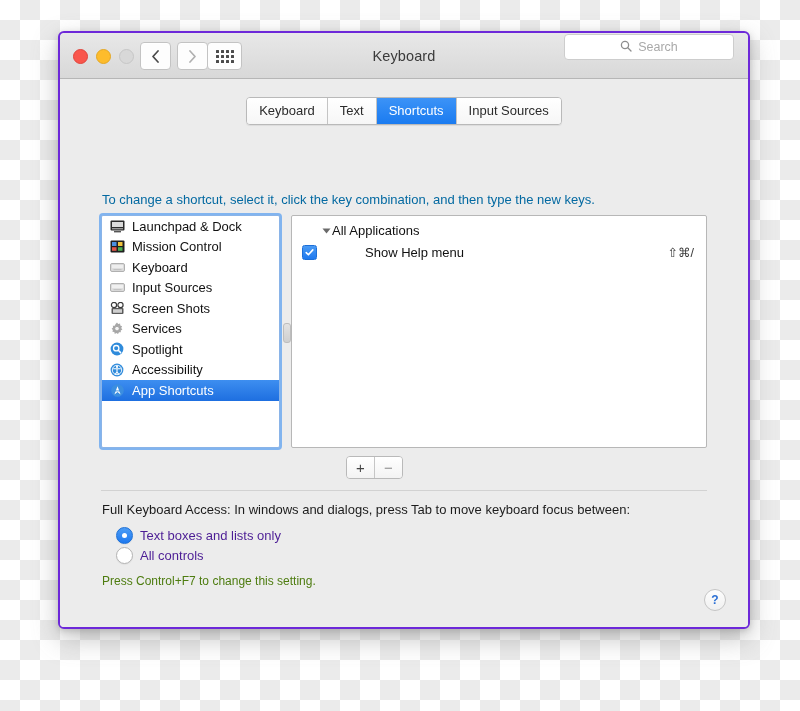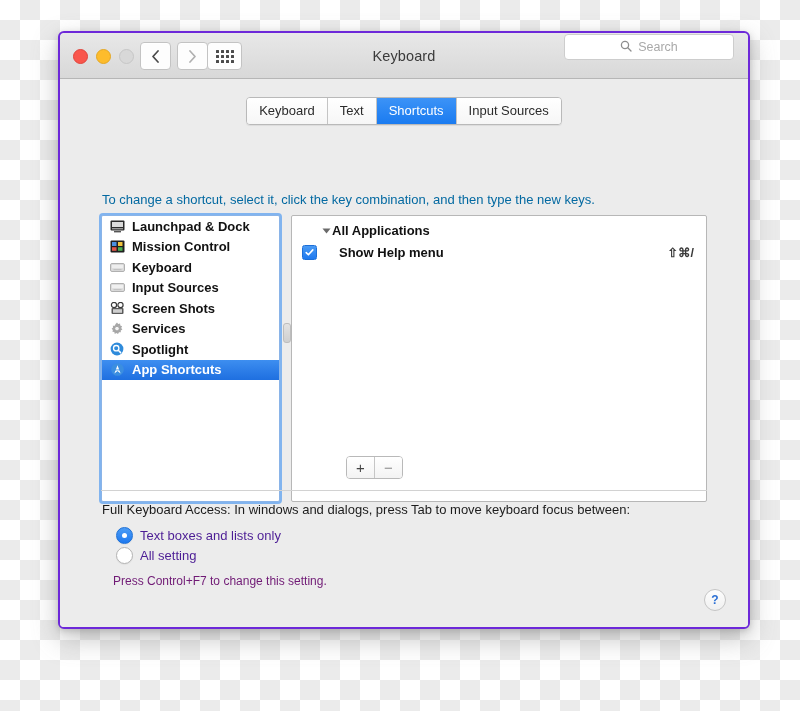--- a/index.html
+++ b/index.html
@@ -179,23 +179,22 @@
     font-size: 13px;
     color: #0369a1;
   }
 
   
   .panes {
     position: absolute;
     top: 136px;
     left: 41px;
     width: 606px;
-    height: 287px;
-    display: flex;
-    font-weight: bold;
+    height: 233px;
+    display: flex;
   }
   .listbox {
     background: #fff;
     border: 1px solid #b7b7b7;
     border-radius: 2px;
     position: relative;
     overflow: hidden;
   }
   .sidebar-list {
     width: 177px;
@@ -276,21 +275,21 @@
     width: 13px;
     height: 13px;
     border-radius: 2.5px;
     background: linear-gradient(to bottom,#4a9bf5,#1e79ef);
     border: 1px solid #1c6fd8;
     display: flex;
     align-items: center;
     justify-content: center;
     flex: 0 0 13px;
   }
-  .shortcutrow .label { margin-left: 22px; }
+  .shortcutrow .label { margin-left: 48px; }
   .shortcutrow .combo {
     margin-left: auto;
     font-size: 12.5px;
     color: #3a3a3a;
   }
 
   
   .plusminus {
     position: absolute;
     top: 377px;
@@ -362,22 +361,21 @@
     width: 5px; height: 5px;
     border-radius: 50%;
     background: #fff;
     display: block;
   }
   .hint {
     position: absolute;
     top: 495px;
     left: 42px;
     font-size: 12px;
-    color: #701a75;
-    margin-left: 11px;
+    color: #4d7c0f;
   }
 
   .helpbtn {
     position: absolute;
     right: 22px;
     bottom: 16px;
     width: 20px;
     height: 20px;
     border-radius: 50%;
     background: linear-gradient(to bottom,#fdfdfd,#f0f0f0);
@@ -540,20 +538,31 @@
           <span class="ico">
             <svg width="14" height="14" viewBox="0 0 14 14">
               <circle cx="7" cy="7" r="6.4" fill="#2f8bdb"></circle>
               <circle cx="6.2" cy="6.2" r="2.7" fill="none" stroke="#ffffff" stroke-width="1.3"></circle>
               <line x1="8.3" y1="8.3" x2="10.6" y2="10.6" stroke="#ffffff" stroke-width="1.5" stroke-linecap="round"></line>
             </svg>
           </span>
           <span>Spotlight</span>
         </div>
 
+        <div class="srow">
+          <span class="ico">
+            <svg width="14" height="14" viewBox="0 0 14 14">
+              <circle cx="7" cy="7" r="6.4" fill="#2f8bdb"></circle>
+              <circle cx="7" cy="7" r="4.7" fill="none" stroke="#ffffff" stroke-width="0.9"></circle>
+              <circle cx="7" cy="3.9" r="1.1" fill="#ffffff"></circle>
+              <path d="M3.6 5.7 H10.4 M7 5.7 V9 M7 9 L5.2 11.4 M7 9 L8.8 11.4" stroke="#ffffff" stroke-width="1.1" fill="none" stroke-linecap="round"></path>
+            </svg>
+          </span>
+          <span>Accessibility</span>
+        </div>
 
         <div class="srow selected">
           <span class="ico">
             <svg width="15" height="13" viewBox="0 0 15 13">
               <circle cx="7.5" cy="6.5" r="6.3" fill="#3b8ee0"></circle>
               <path d="M7.5 2.2 L10.6 10.4 L7.5 8.1 L4.4 10.4 Z" fill="#ffffff"></path>
               <path d="M4.8 6.9 H10.2" stroke="#3b8ee0" stroke-width="0.9"></path>
             </svg>
           </span>
           <span>App Shortcuts</span>
@@ -593,20 +602,20 @@
 
     <div class="radio-row r1">
       <span class="radio on">
           <i></i>
         </span>
       <span>Text boxes and lists only</span>
     </div>
 
     <div class="radio-row r2">
       <span class="radio"></span>
-      <span>All setting</span>
+      <span>All controls</span>
     </div>
 
     <div class="hint">Press Control+F7 to change this setting.</div>
 
     <div class="helpbtn">?</div>
   </div>
 </div>
 
 </body></html>

